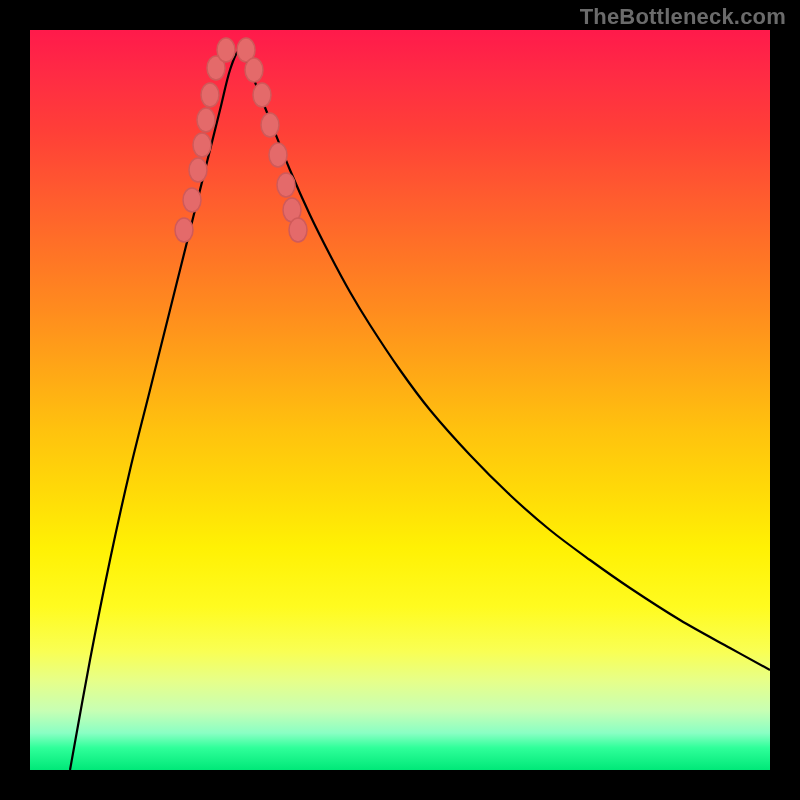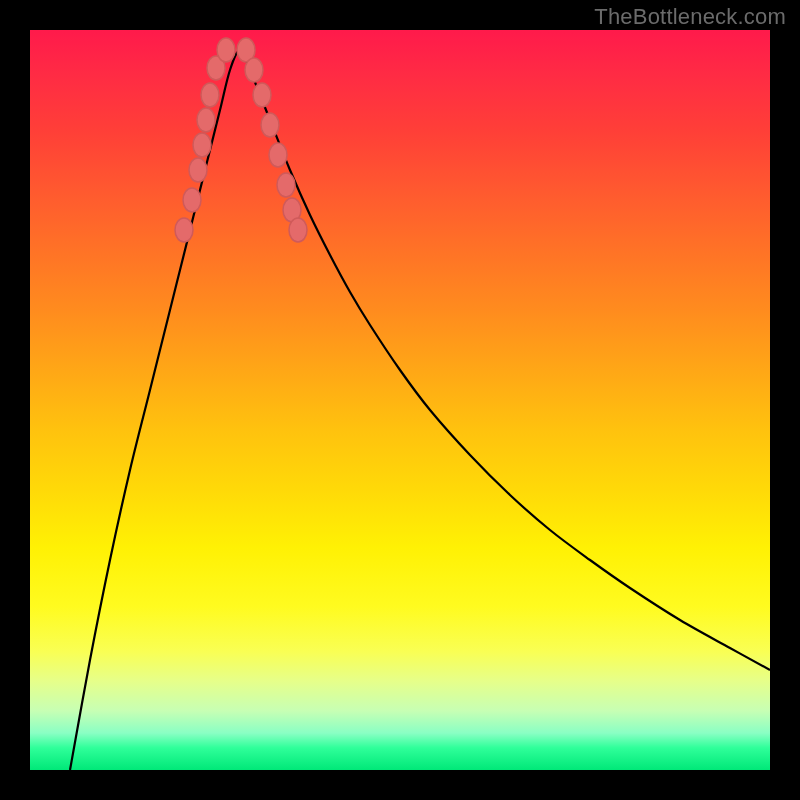--- a/index.html
+++ b/index.html
@@ -10,20 +10,21 @@
     overflow: hidden;
     background: #000;
     font-family: Arial, Helvetica, sans-serif;
   }
   .frame {
     position: absolute;
     top: 0; left: 0;
     width: 800px;
     height: 800px;
     background: #000;
+    font-weight: bold;
   }
   .plot-area {
     position: absolute;
     top: 30px;
     left: 30px;
     width: 740px;
     height: 740px;
     overflow: hidden;
   }
   .gradient {

